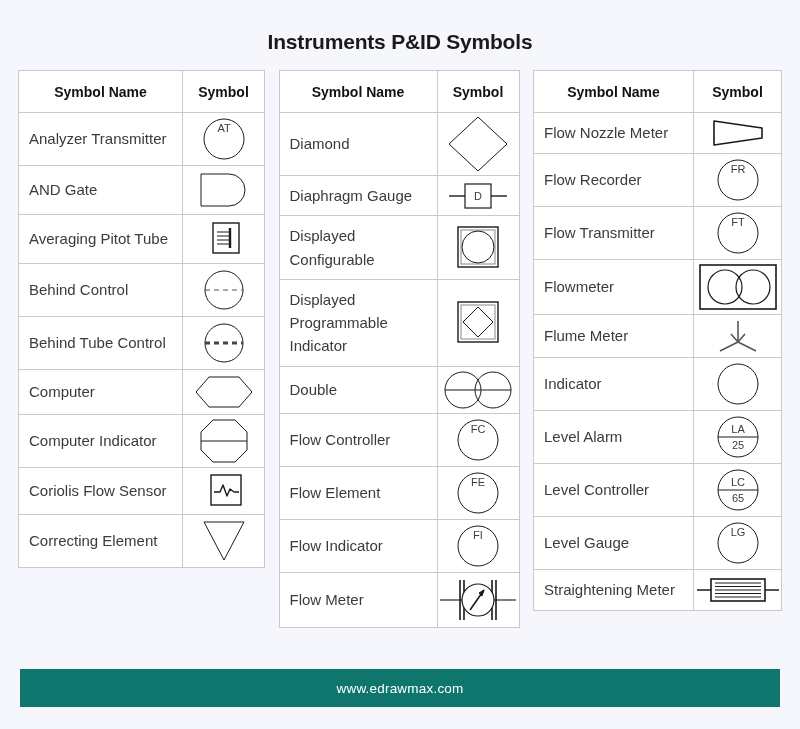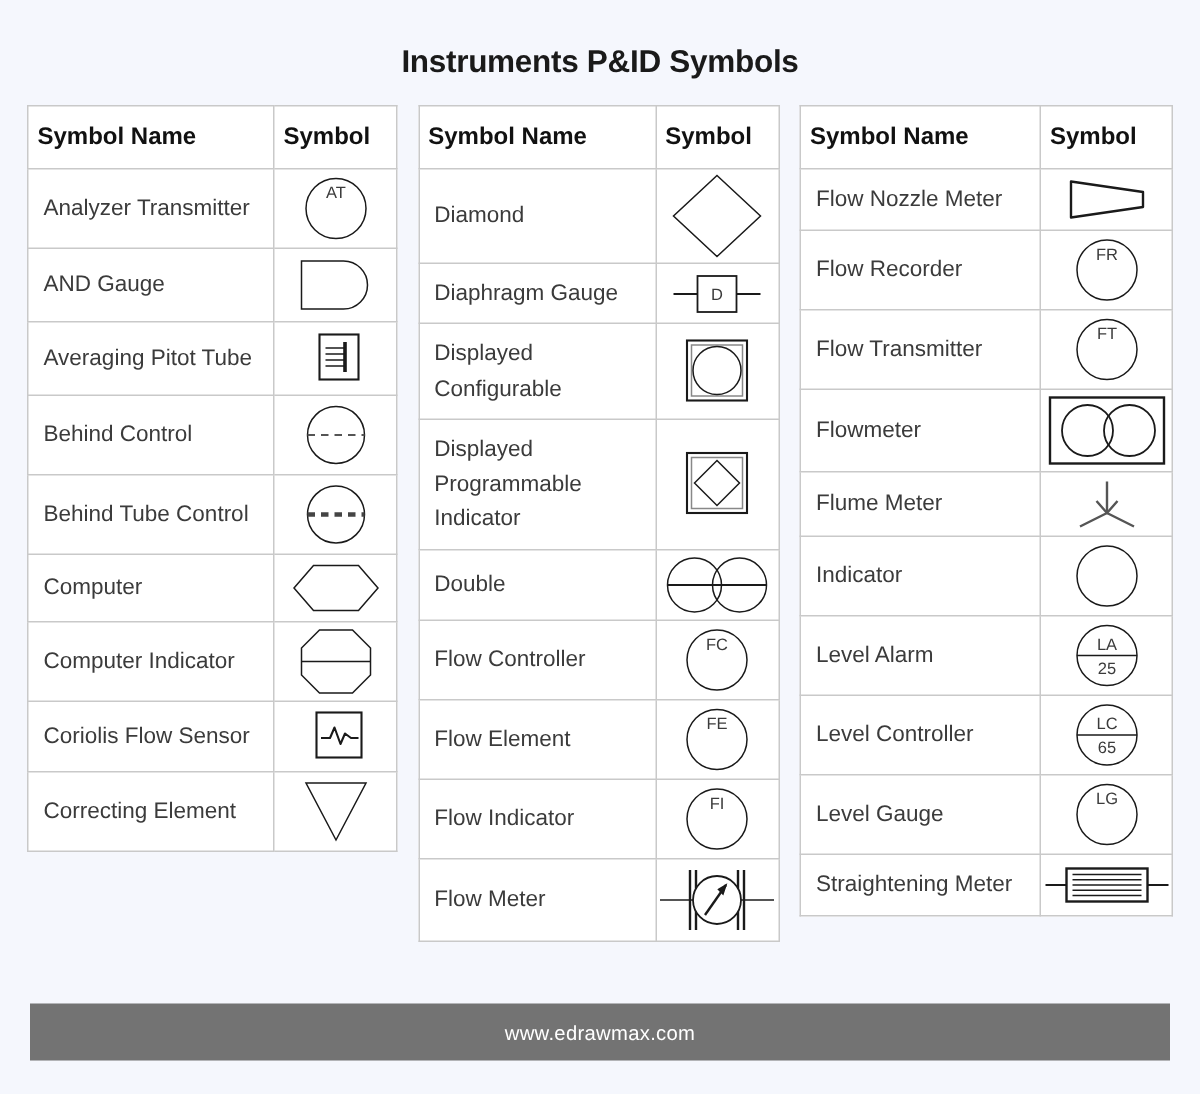--- a/index.html
+++ b/index.html
@@ -33,24 +33,24 @@
     border-collapse: collapse;
     background: #ffffff;
     table-layout: fixed;
   }
   table.sym td, table.sym th {
     border: 1px solid #c9c9c9;
     background: #ffffff;
     vertical-align: middle;
   }
   table.sym th {
-    font-size: 16px;
+    font-size: 14px;
     font-weight: bold;
     color: #111;
-    text-align: left;
+    text-align: center;
     height: 42px;
     padding: 4px 6px;
   }
   td.name {
     font-size: 15px;
     color: #3b3b3b;
     padding: 8px 10px;
     line-height: 1.55;
     font-weight: 400;
   }
@@ -72,21 +72,21 @@
   .t3 { width: 248px; }
   .t3 col.c1 { width: 160px; }
   .t3 col.c2 { width: 88px; }
 
   .footer {
     position: absolute;
     left: 20px;
     right: 20px;
     bottom: 22px;
     height: 38px;
-    background: #737373;
+    background: #0f766e;
     display: flex;
     align-items: center;
     justify-content: center;
   }
   .footer-text {
     color: #ffffff;
     font-size: 13.5px;
     letter-spacing: 0.2px;
   }
   .sv-txt { font-family: "Liberation Sans", sans-serif; font-size: 11px; fill: #3b3b3b; text-anchor: middle; }
@@ -112,21 +112,21 @@
       </thead>
       <tbody>
           <tr>
             <td class="name">Analyzer Transmitter</td>
             <td class="sym-cell"><svg width="62" height="52" viewBox="0 0 62 52">
                 <circle cx="31" cy="26" r="20" fill="none" stroke="#1a1a1a" stroke-width="1"></circle>
                 <text class="sv-txt" x="31" y="19" font-size="11">AT</text>
               </svg></td>
           </tr>
           <tr>
-            <td class="name">AND Gauge</td>
+            <td class="name">AND Gate</td>
             <td class="sym-cell"><svg width="66" height="48" viewBox="0 0 66 48">
                 <path d="M10 8 L38 8 A16 16 0 0 1 38 40 L10 40 Z" fill="none" stroke="#1a1a1a" stroke-width="1"></path>
               </svg></td>
           </tr>
           <tr>
             <td class="name">Averaging Pitot Tube</td>
             <td class="sym-cell"><svg width="56" height="48" viewBox="0 0 56 48">
                 <rect x="17" y="8" width="26" height="30" fill="none" stroke="#1a1a1a" stroke-width="1.4"></rect>
                 <line x1="21" y1="17" x2="34" y2="17" stroke="#1a1a1a" stroke-width="1"></line>
                 <line x1="21" y1="21" x2="34" y2="21" stroke="#1a1a1a" stroke-width="1"></line>

